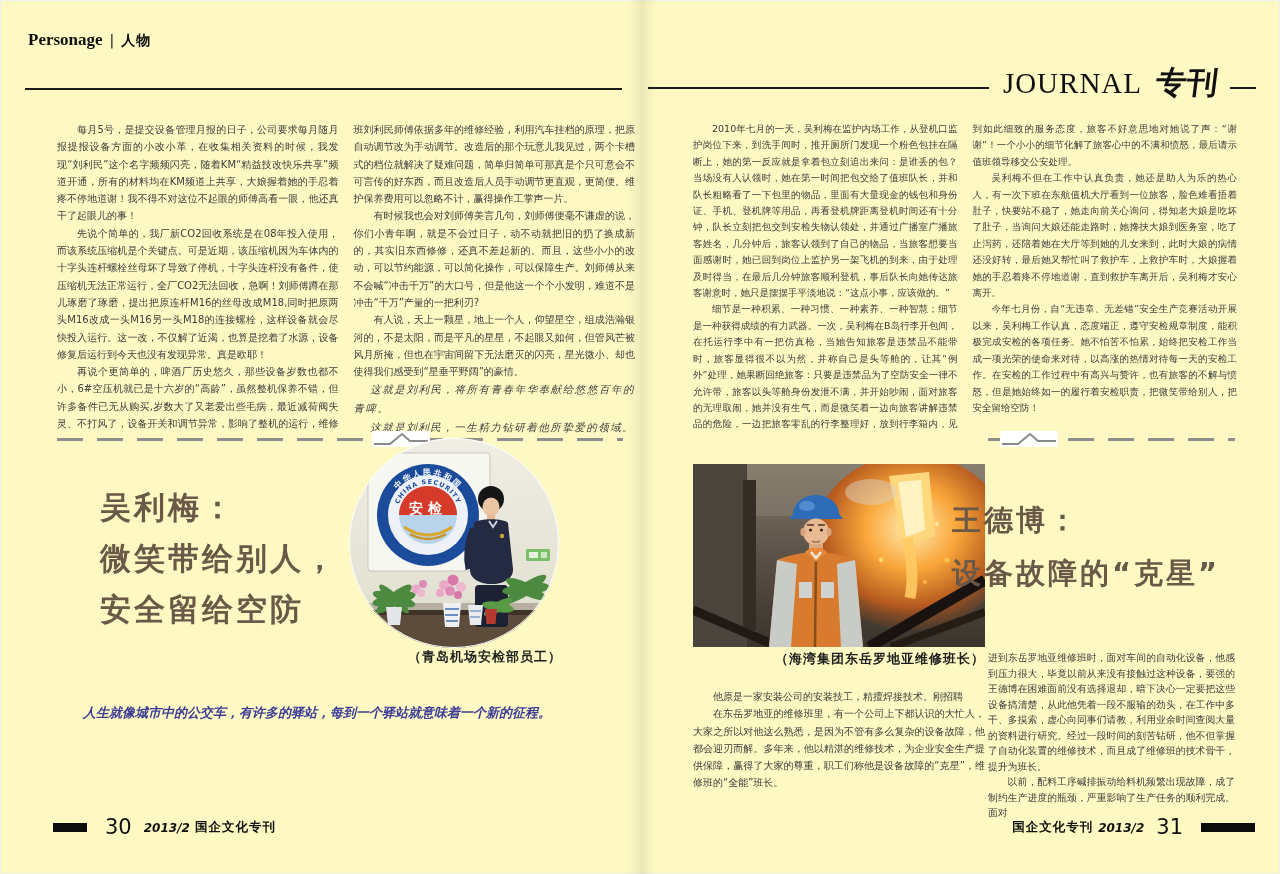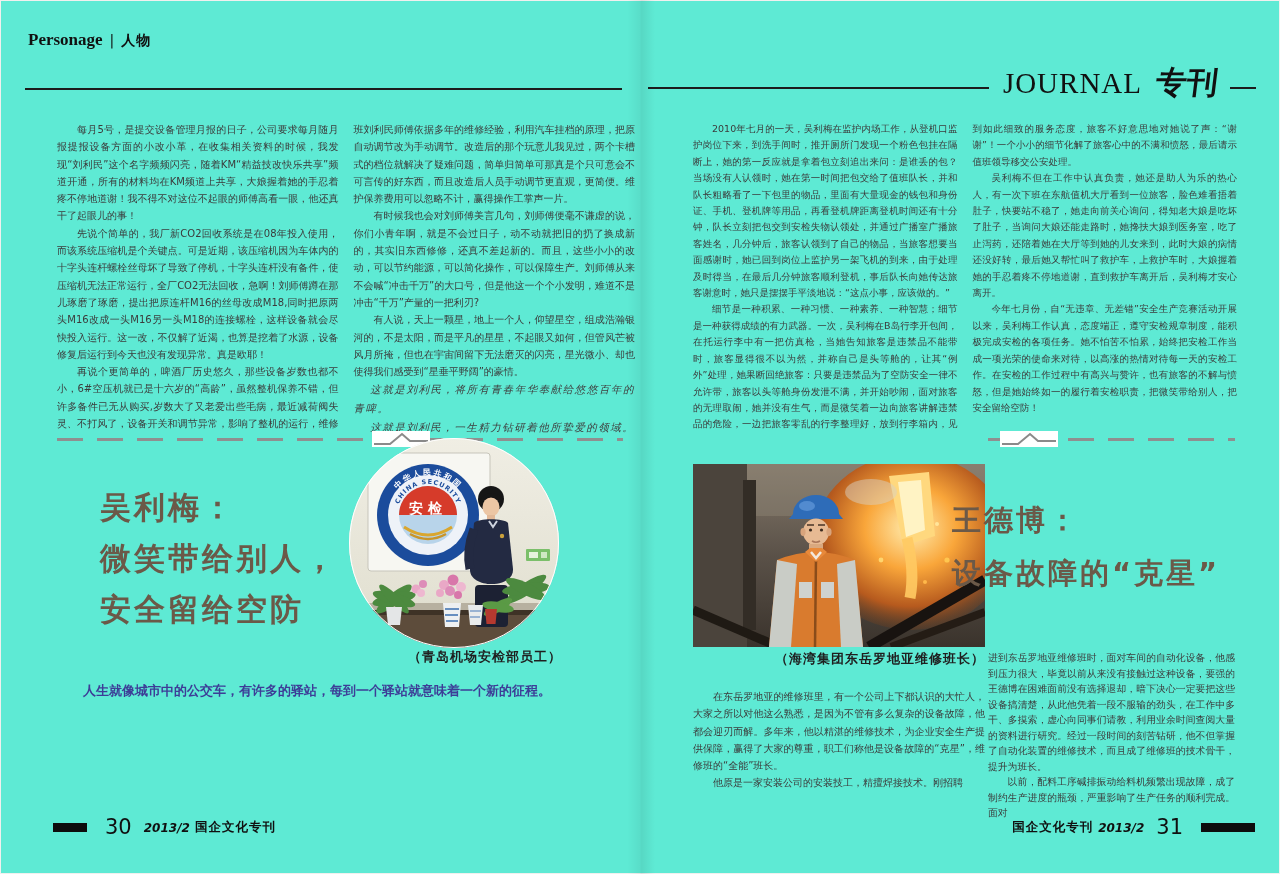--- a/index.html
+++ b/index.html
@@ -1,18 +1,18 @@
 <!DOCTYPE html>
 <html><head>
 <meta charset="utf-8">
 <style>
   html,body{margin:0;padding:0;background:#ffffff;}
   body{width:1280px;height:874px;position:relative;overflow:hidden;
        font-family:"DejaVu Sans",sans-serif;-webkit-font-smoothing:antialiased;}
-  .spread{position:absolute;inset:0;background:#5eead4;box-shadow:inset 0 0 0 1px #f0f0ee;}
+  .spread{position:absolute;inset:0;background:#fef9c3;box-shadow:inset 0 0 0 1px #f0f0ee;}
 
   
   .hdr-left{position:absolute;left:28px;top:30px;color:#101010;display:flex;align-items:baseline;}
   .hdr-en{font-family:"Liberation Serif",serif;font-weight:bold;font-size:17px;}
   .hdr-sep{margin:0 7px;font-size:14px;}
   .hdr-zh{font-size:14px;font-weight:600;letter-spacing:1px;}
   .rule-left{position:absolute;left:25px;top:88px;width:597px;height:2px;background:#1c1c1c;}
   .hdr-right{position:absolute;left:648px;top:56px;width:608px;height:42px;display:flex;align-items:flex-end;}
   .rline{height:2px;background:#1c1c1c;margin-bottom:9px;}
   .rline.long{flex:1;margin-right:14px;}
@@ -44,22 +44,22 @@
   .feat-title-right{position:absolute;left:952px;top:494px;font-size:29px;line-height:53px;}
 
   
   .photo-circle{position:absolute;left:348px;top:437px;}
   .photo-right{position:absolute;left:693px;top:464px;}
   .caption{position:absolute;font-size:13px;color:#1f1f1f;letter-spacing:1px;text-align:right;font-weight:600;}
   .caption-left{left:352px;top:648px;width:210px;}
   .caption-right{left:693px;top:650px;width:292px;}
 
   
-  .quote-script{position:absolute;left:57px;top:678px;width:572px;
-                font-family:"DejaVu Serif",serif;font-weight:600;
+  .quote-script{position:absolute;left:57px;top:700px;width:572px;
+                font-family:"DejaVu Serif",serif;font-style:italic;font-weight:600;
                 color:#3d3d97;font-size:13px;line-height:26px;text-align:justify;}
   .quote-script p{margin:0;text-indent:2em;}
   .quote-script p + p{margin-top:9px;}
 
   
   .bcol{position:absolute;text-align:justify;color:#3b3b3b;}
   .bcol p{margin:0;text-indent:2em;}
   .bcol p.noindent{text-indent:0;}
   .bcol-a{left:693px;top:688px;width:292px;font-size:10px;line-height:17.3px;}
   .bcol-b{left:988px;top:650px;width:247px;font-size:9.8px;line-height:15.5px;}
@@ -286,22 +286,22 @@
     </g>
   </svg>
   <div class="caption caption-right">（海湾集团东岳罗地亚维修班长）</div>
 
   <div class="feat-title feat-title-right">
     <div>王德博：</div>
     <div>设备故障的“克星”</div>
   </div>
 
   <div class="bcol bcol-a">
+    <p>他原是一家安装公司的安装技工，精擅焊接技术。刚招聘</p>
     <p>在东岳罗地亚的维修班里，有一个公司上下都认识的大忙人，大家之所以对他这么熟悉，是因为不管有多么复杂的设备故障，他都会迎刃而解。多年来，他以精湛的维修技术，为企业安全生产提供保障，赢得了大家的尊重，职工们称他是设备故障的“克星”，维修班的“全能”班长。</p>
-    <p>他原是一家安装公司的安装技工，精擅焊接技术。刚招聘</p>
   </div>
   <div class="bcol bcol-b">
     <p class="noindent">进到东岳罗地亚维修班时，面对车间的自动化设备，他感到压力很大，毕竟以前从来没有接触过这种设备，要强的王德博在困难面前没有选择退却，暗下决心一定要把这些设备搞清楚，从此他凭着一段不服输的劲头，在工作中多干、多摸索，虚心向同事们请教，利用业余时间查阅大量的资料进行研究。经过一段时间的刻苦钻研，他不但掌握了自动化装置的维修技术，而且成了维修班的技术骨干，提升为班长。</p>
     <p>以前，配料工序碱排振动给料机频繁出现故障，成了制约生产进度的瓶颈，严重影响了生产任务的顺利完成。面对</p>
   </div>
 
   <div class="footer footer-left">
     <span class="fbar"></span>
     <span class="fpage">30</span>
     <span class="fissue">2013/2</span>

